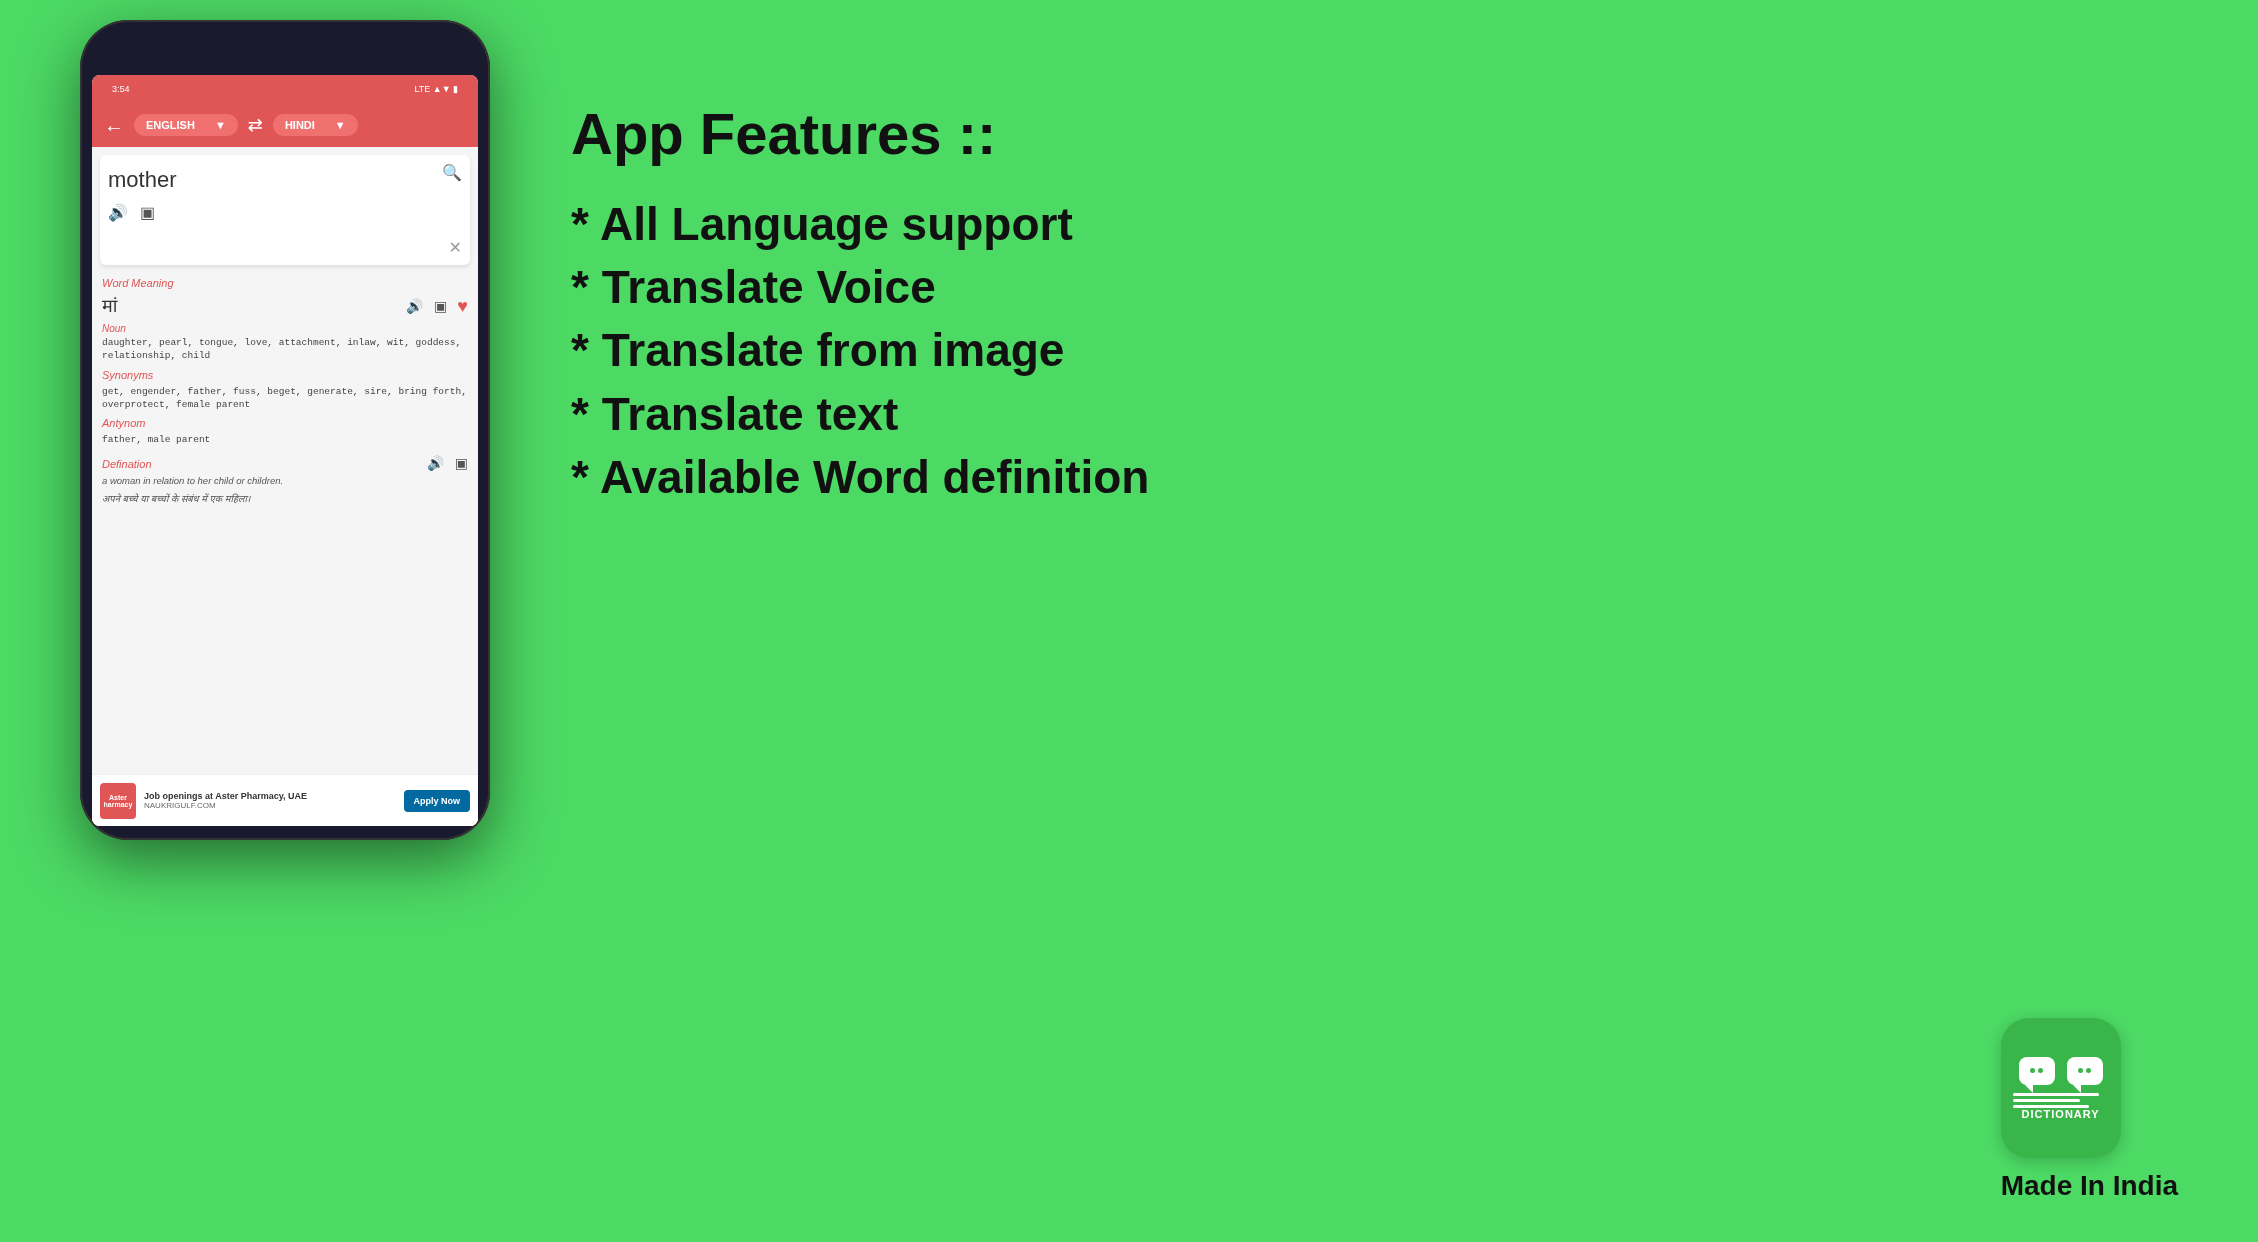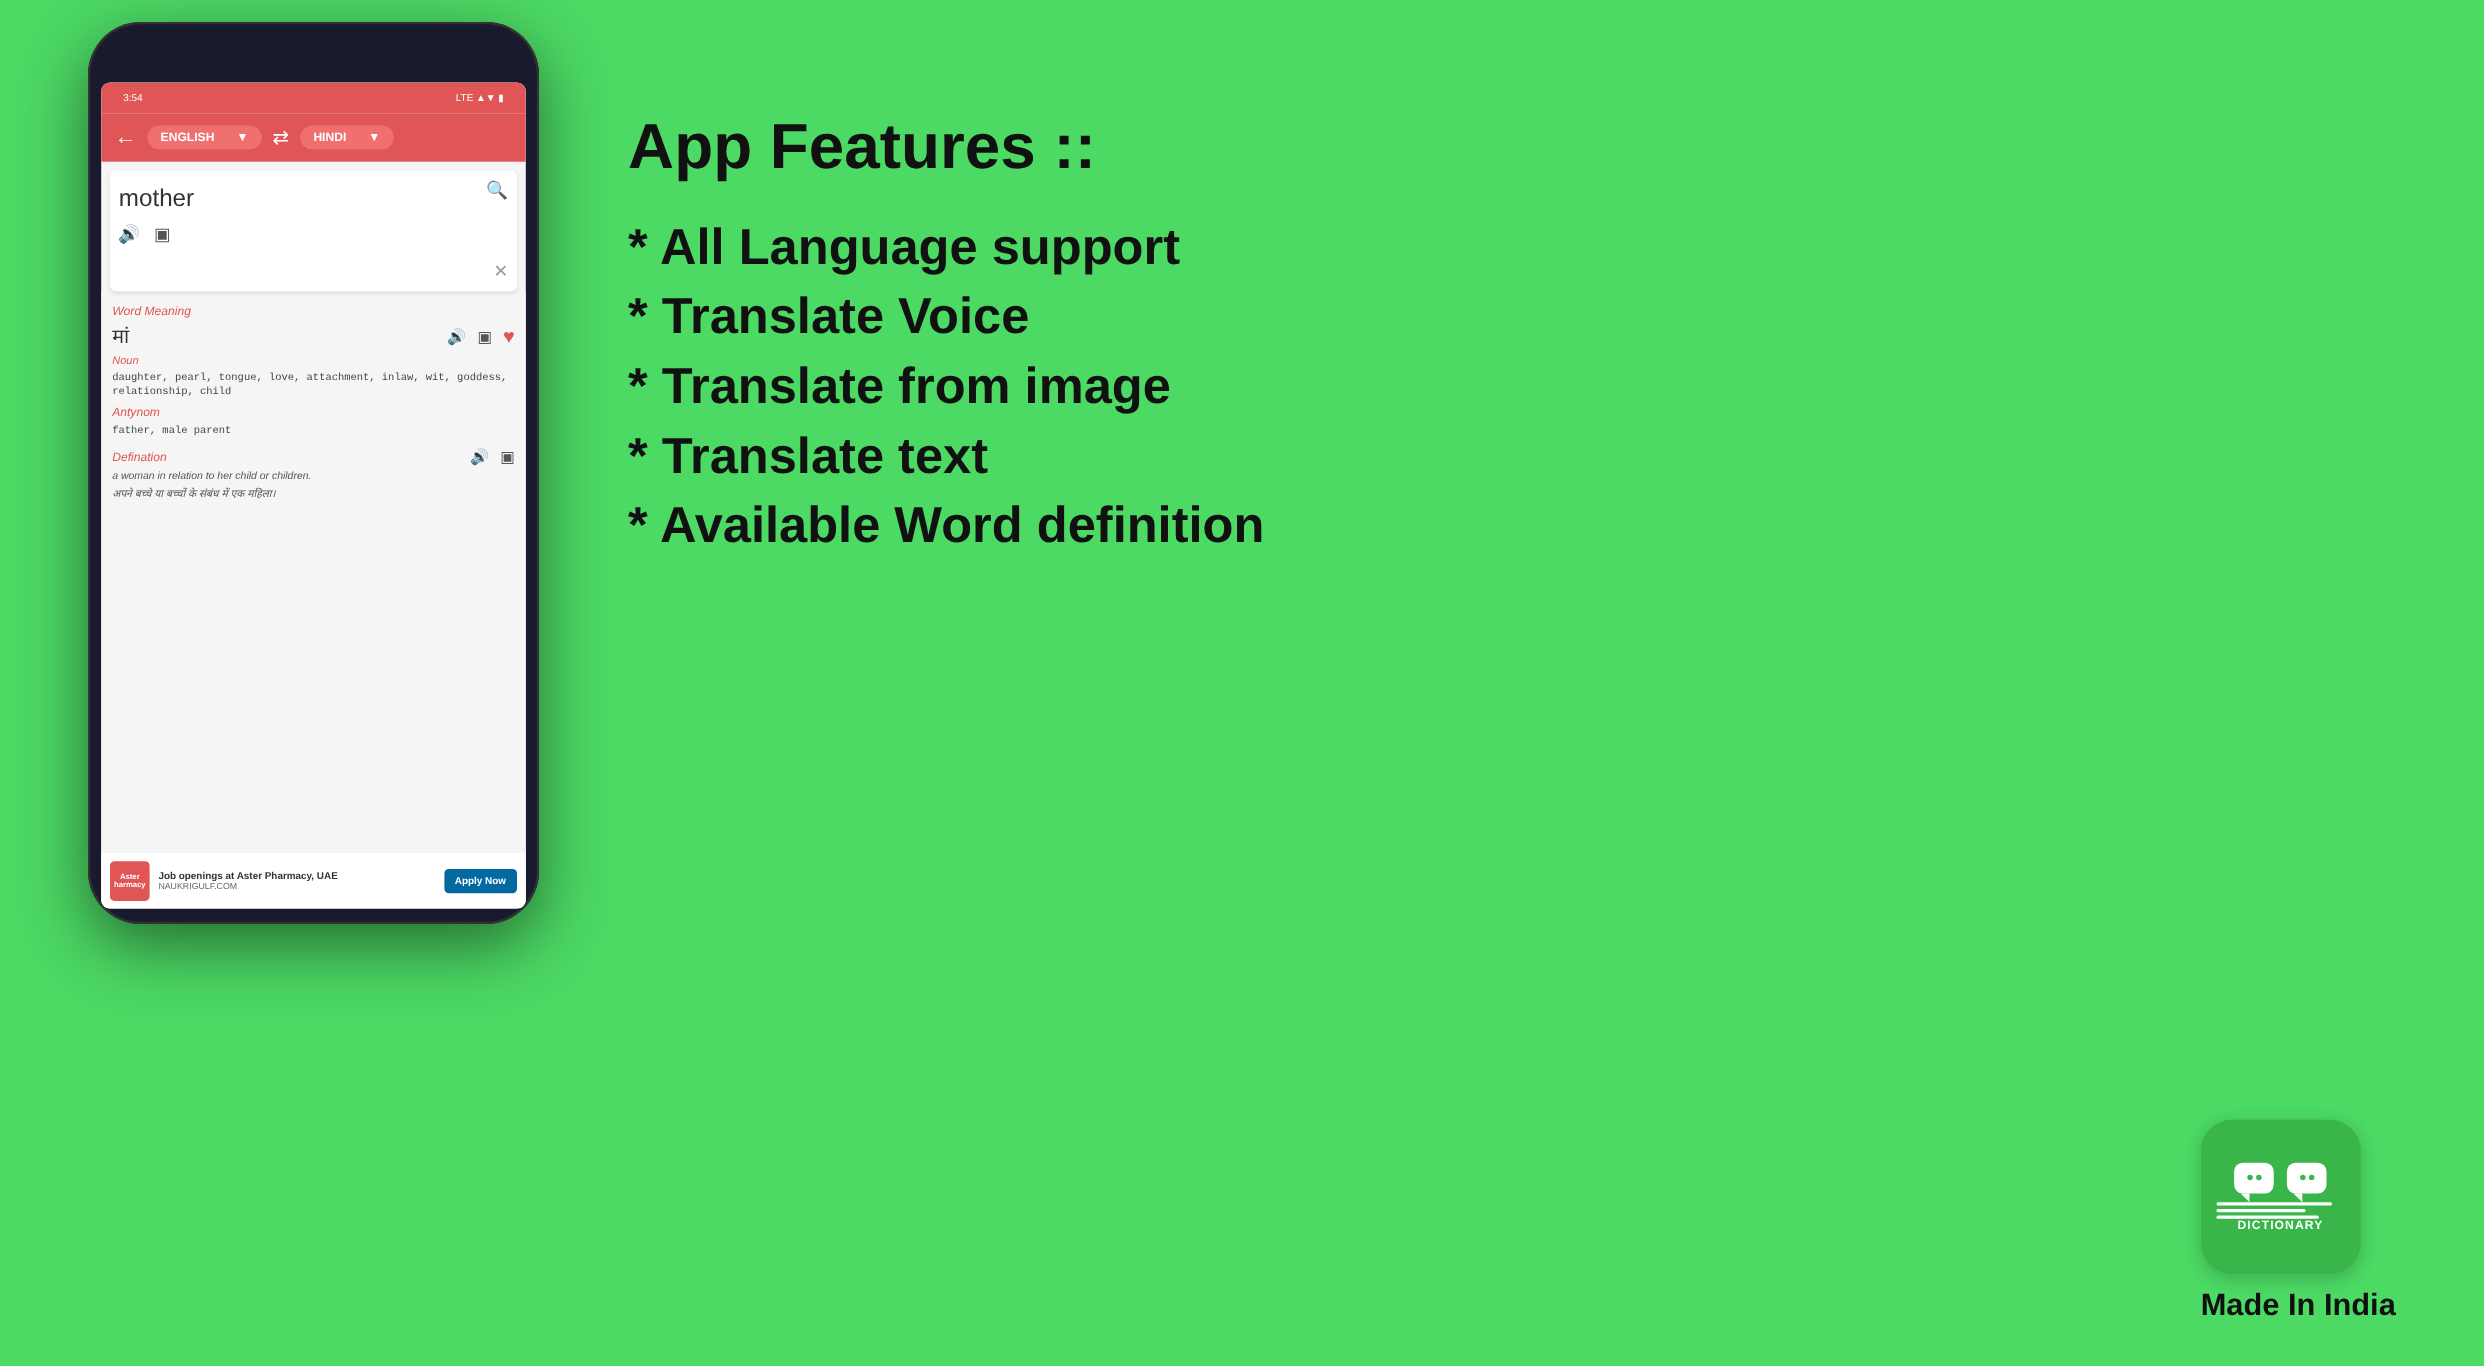--- a/index.html
+++ b/index.html
@@ -298,21 +298,21 @@
 
     
     .app-icon-container {
       position: absolute;
       right: 80px;
       bottom: 40px;
       text-align: center;
     }
 
     .app-icon {
-      width: 145px;
+      width: 120px;
       height: 140px;
       background: #3ab54a;
       border-radius: 28px;
       display: flex;
       flex-direction: column;
       align-items: center;
       justify-content: center;
       box-shadow: 0 4px 15px rgba(0,0,0,0.2);
       margin-bottom: 12px;
     }
@@ -433,20 +433,24 @@
               <span style="color:#e05555;font-size:18px;">♥</span>
             </div>
           </div>
         </div>
 
         <div>
           <div class="section-subtitle">Noun</div>
           <div class="section-text">daughter, pearl, tongue, love, attachment, inlaw, wit, goddess, relationship, child</div>
         </div>
 
+        <div>
+          <div class="section-title">Synonyms</div>
+          <div class="section-text">get, engender, father, fuss, beget, generate, sire, bring forth, overprotect, female parent</div>
+        </div>
 
         <div>
           <div class="section-title">Antynom</div>
           <div class="section-text">father, male parent</div>
         </div>
 
         <div>
           <div class="definition-row">
             <div class="section-title">Defination</div>
             <div style="display:flex;gap:10px;">

